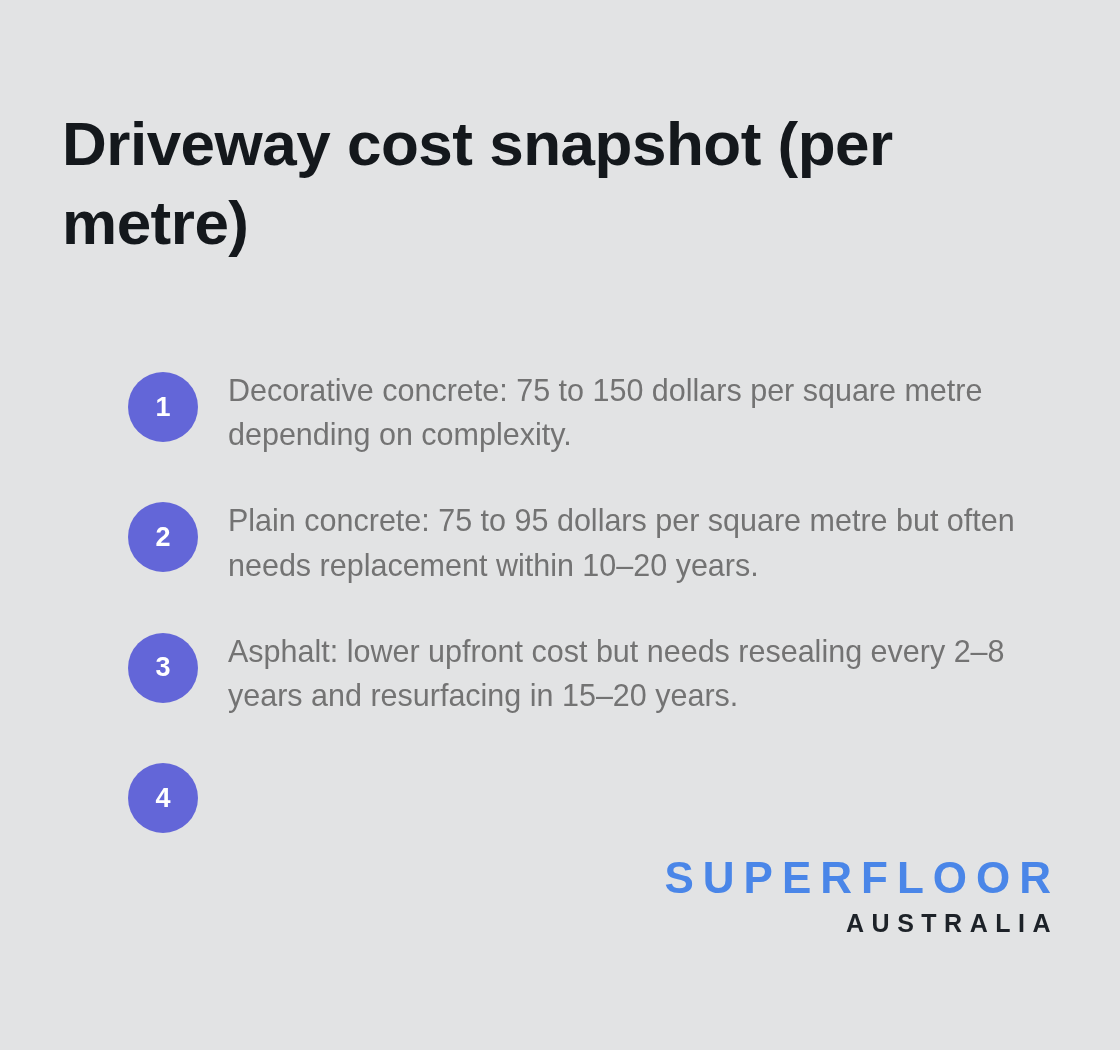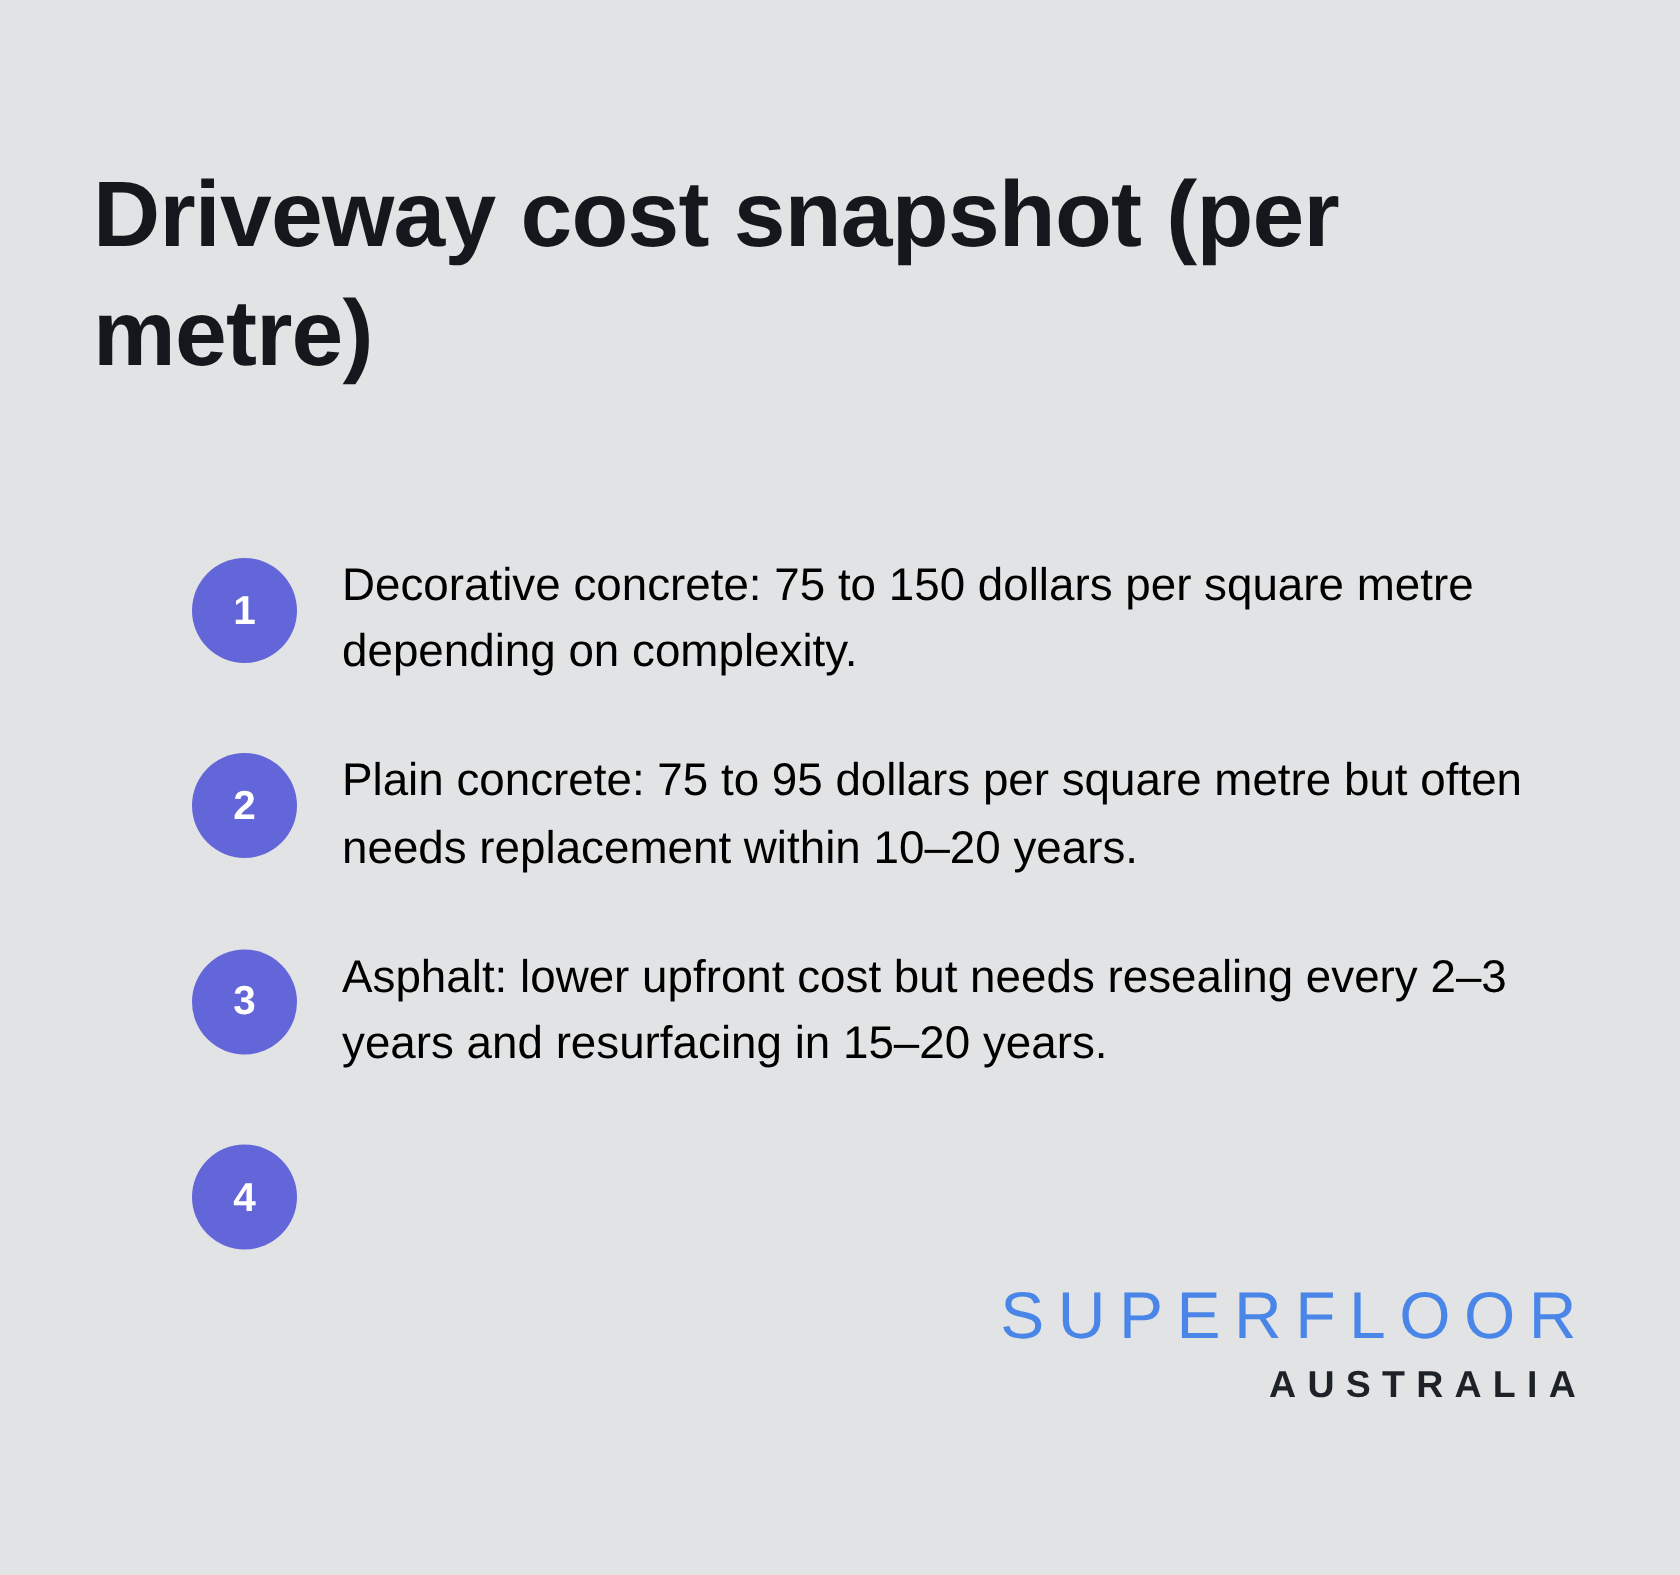--- a/index.html
+++ b/index.html
@@ -53,32 +53,32 @@
     font-weight: bold;
     display: flex;
     align-items: center;
     justify-content: center;
     margin-top: 4px;
   }
   .item-text {
     margin-left: 30px;
     font-size: 30.5px;
     line-height: 1.45;
-    color: #000000;
+    color: #737373;
     max-width: 810px;
   }
   .logo {
     position: absolute;
     right: 60px;
     bottom: 58px;
     text-align: right;
   }
   .logo-main {
     font-size: 44px;
-    font-weight: normal;
+    font-weight: bold;
     letter-spacing: 9px;
     color: #4a86e8;
     line-height: 1;
   }
   .logo-sub {
     font-size: 25px;
     font-weight: bold;
     letter-spacing: 7.5px;
     color: #1d2228;
     line-height: 1;
@@ -100,21 +100,21 @@
       <div class="item-text">Decorative concrete: 75 to 150 dollars per square metre depending on complexity.</div>
     </div>
 
     <div class="list-item">
       <div class="bullet">2</div>
       <div class="item-text">Plain concrete: 75 to 95 dollars per square metre but often needs replacement within 10–20 years.</div>
     </div>
 
     <div class="list-item">
       <div class="bullet">3</div>
-      <div class="item-text">Asphalt: lower upfront cost but needs resealing every 2–3 years and resurfacing in 15–20 years.</div>
+      <div class="item-text">Asphalt: lower upfront cost but needs resealing every 2–8 years and resurfacing in 15–20 years.</div>
     </div>
 
     <div class="list-item">
       <div class="bullet">4</div>
     </div>
 
   </div>
 
   <div class="logo">
     <div class="logo-main">SUPERFLOOR</div>

